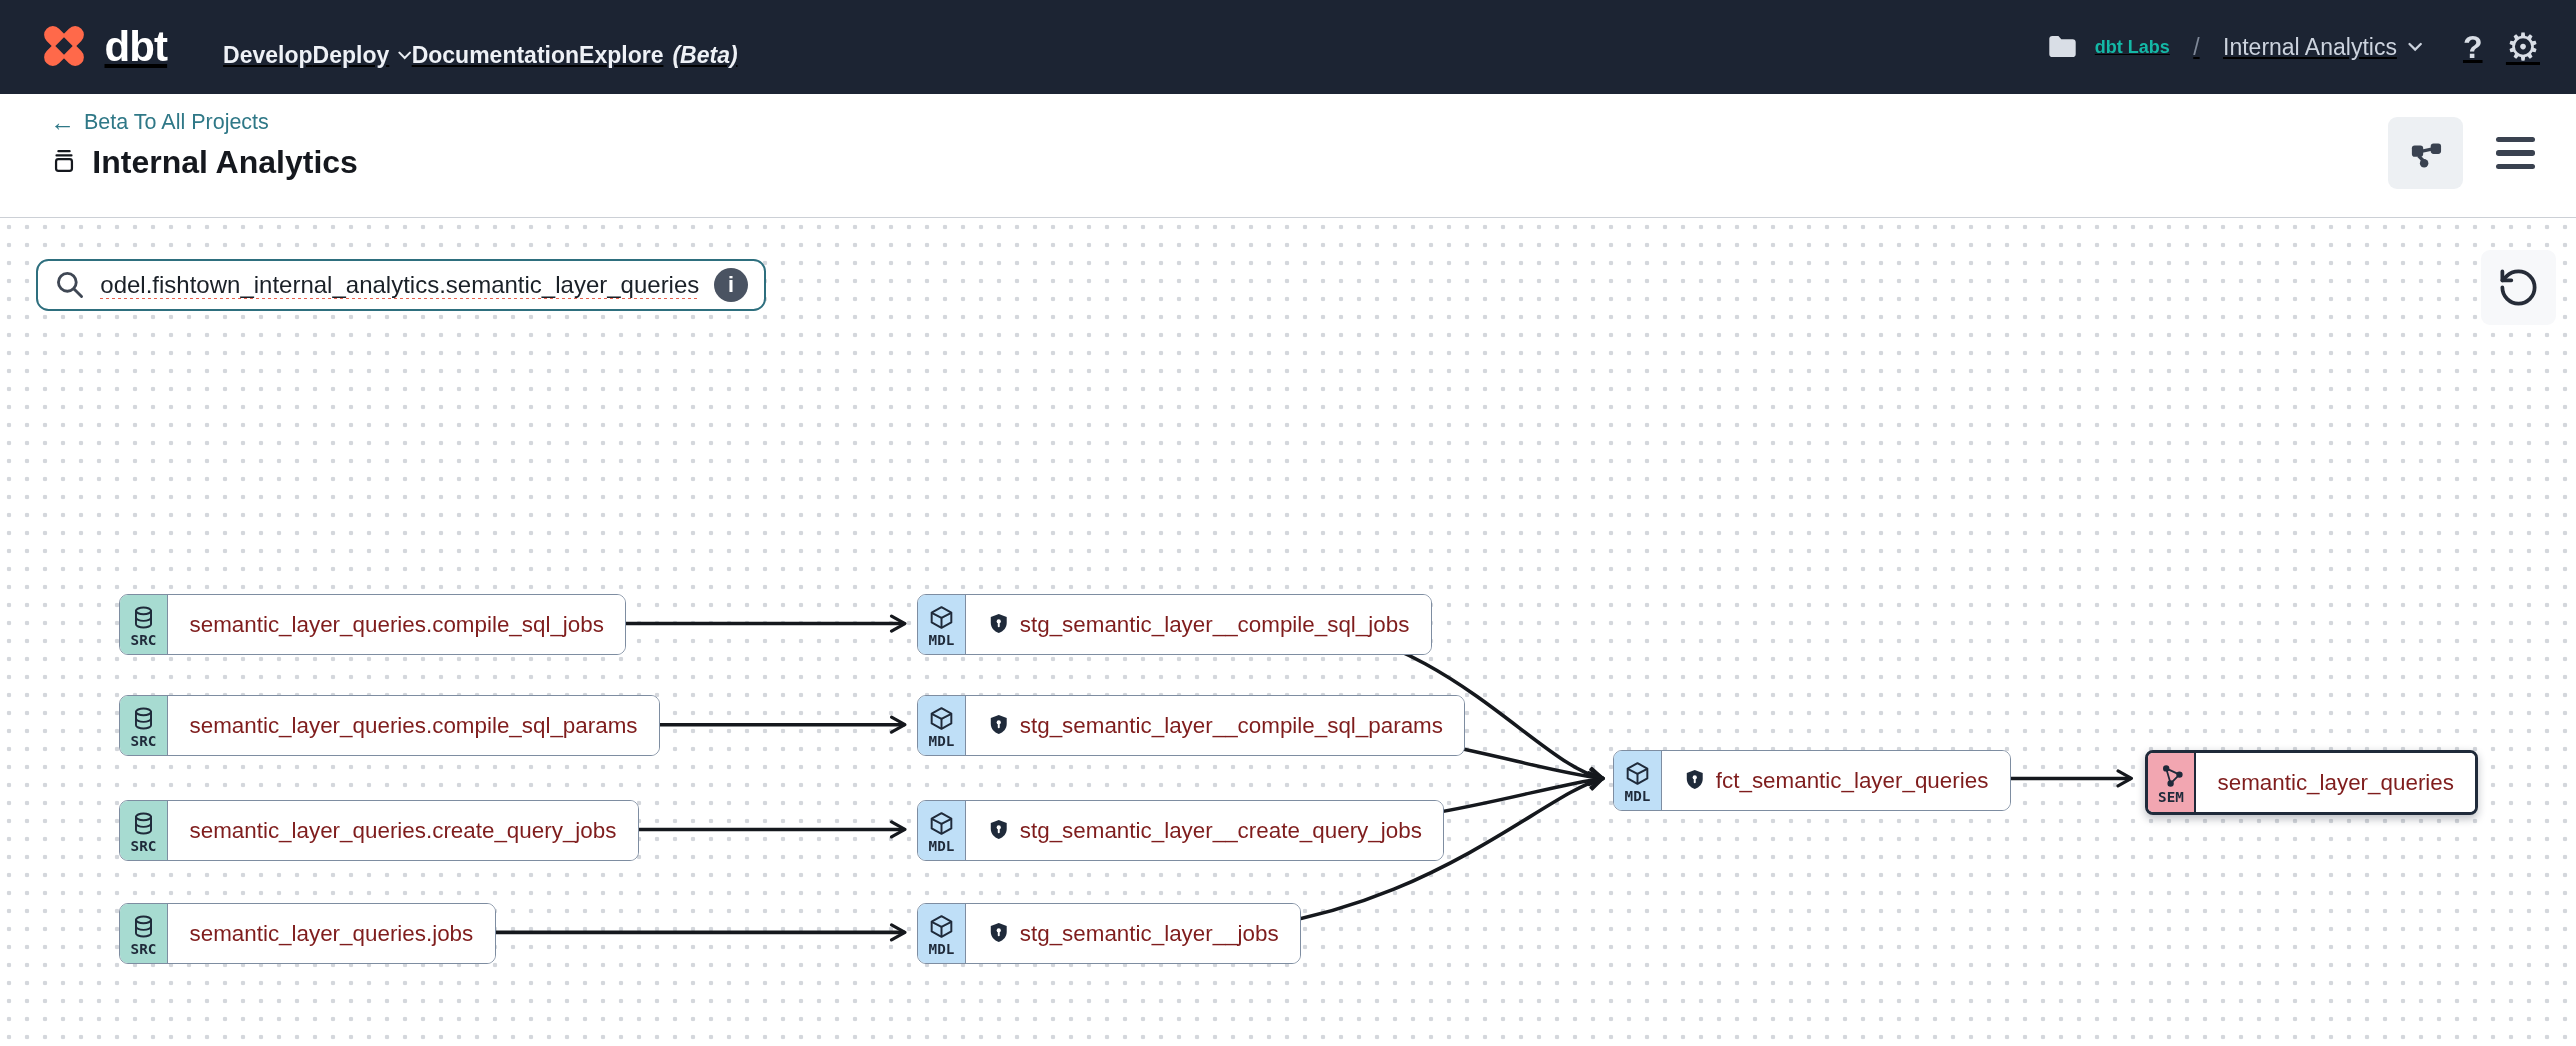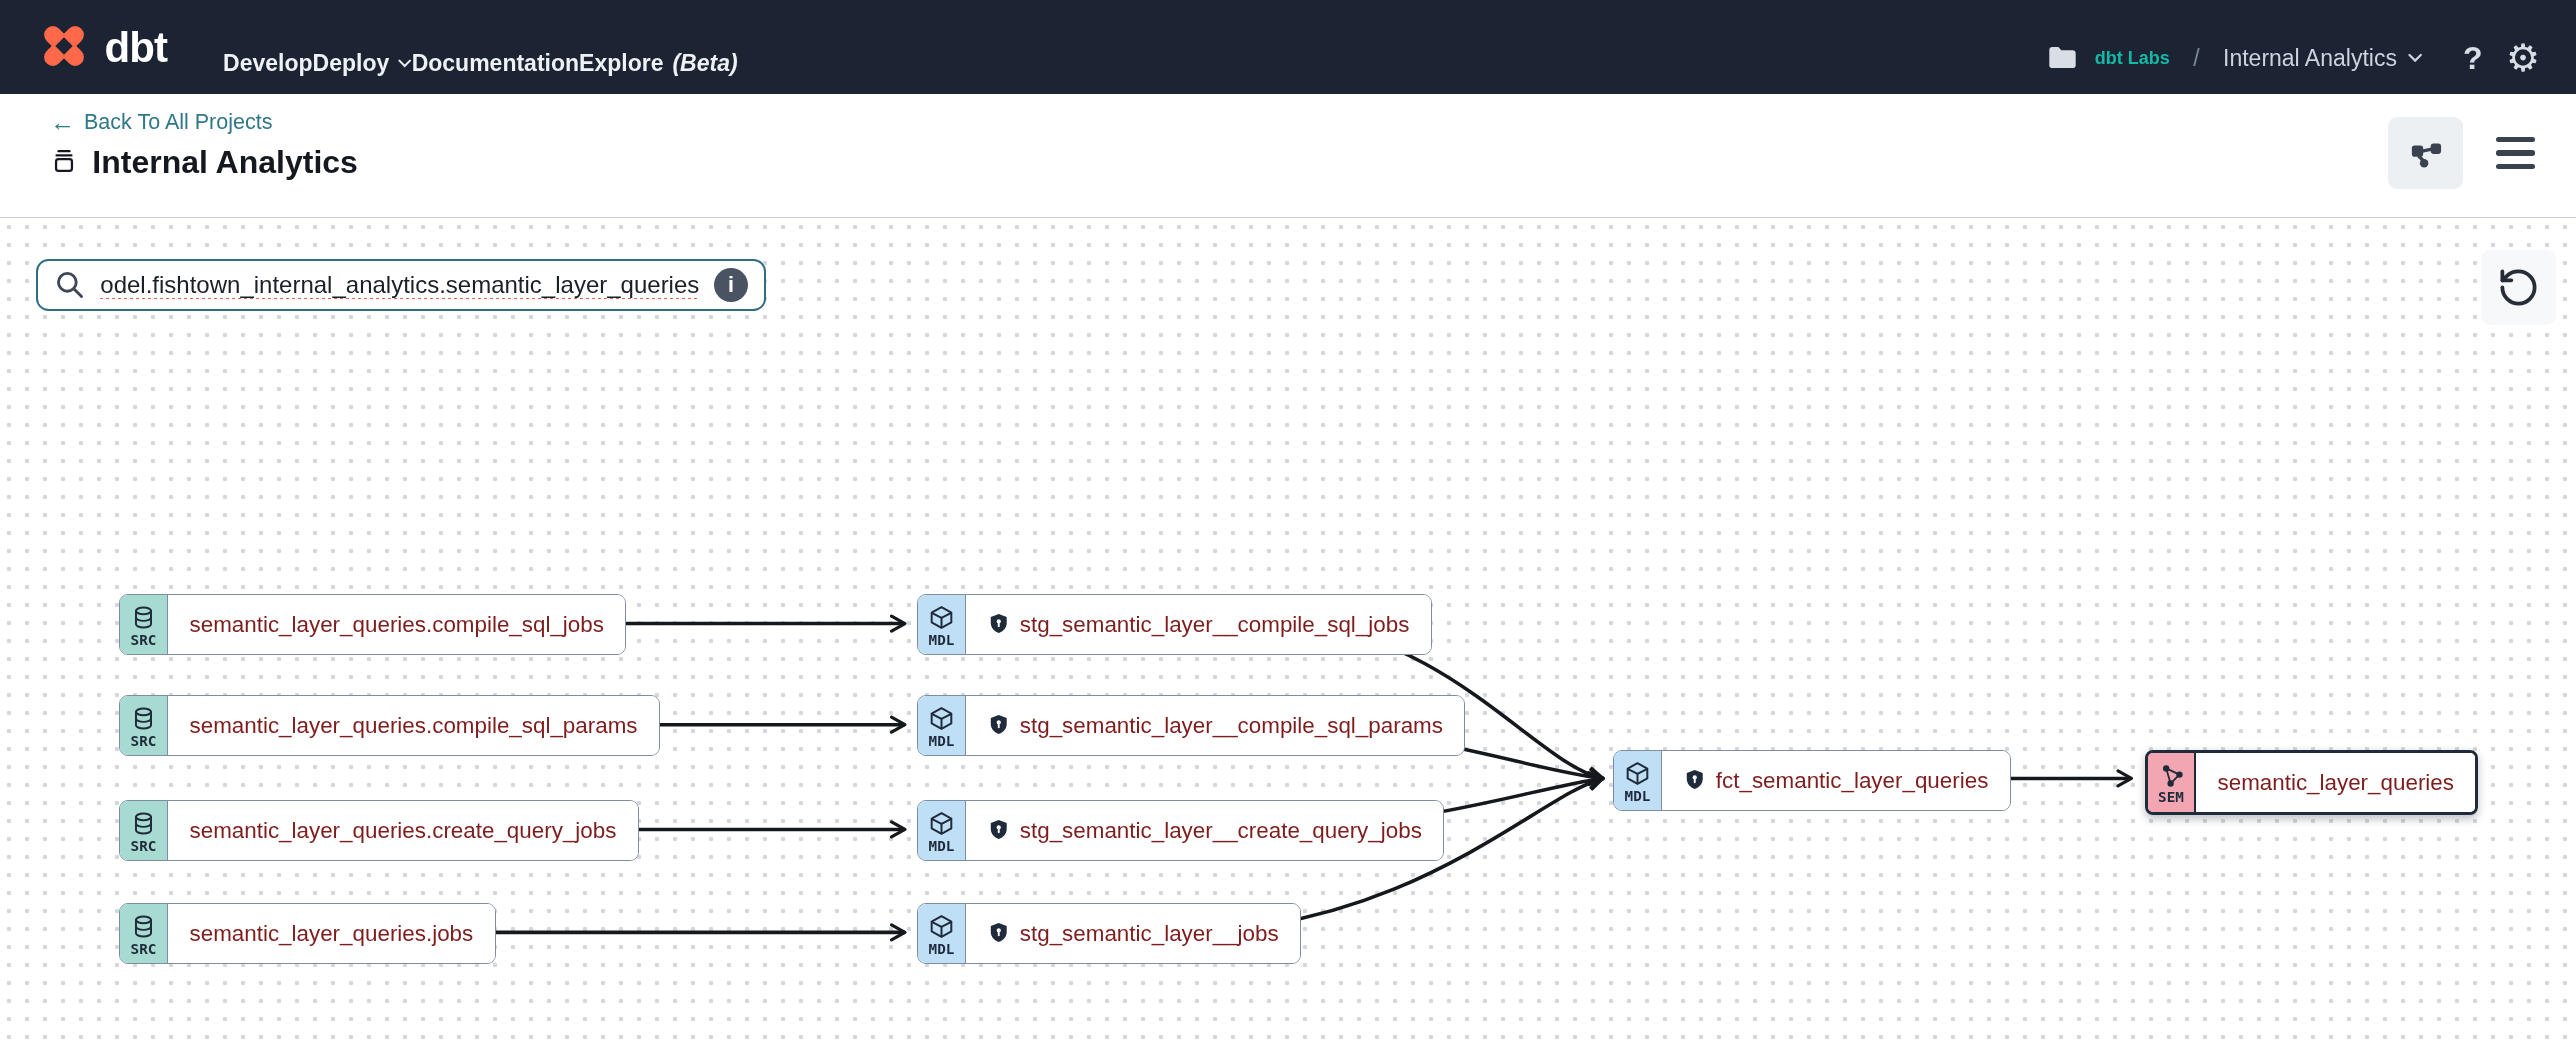--- a/index.html
+++ b/index.html
@@ -11,21 +11,21 @@
     --sem:#f2a6b1;
     --node-border:#7e8da1;
     --edge:#15181d;
     --dark:#1f2a3a;
   }
   *{box-sizing:border-box;margin:0;padding:0;}
   html,body{width:2576px;height:1047px;overflow:hidden;}
   body{font-family:"Liberation Sans",sans-serif;background:#fff;}
 
   
-  .navbar{height:94px;background:var(--navbar-bg);display:flex;align-items:flex-end;padding:17px 36px;}
+  .navbar{height:94px;background:var(--navbar-bg);display:flex;align-items:center;padding:4px 36px;text-decoration:underline;}
   .logo-wrap{display:flex;align-items:center;gap:12.5px;margin-right:56px;}
   .logo-text{color:#fff;font-size:42px;font-weight:700;letter-spacing:-0.9px;}
   .nav-menu{display:flex;align-items:center;margin-top:17px;}
   .nav-item{display:flex;align-items:center;gap:9px;color:#eef1f6;font-size:23px;font-weight:600;cursor:pointer;}
   .nav-item .suffix{font-style:italic;font-weight:600;}
   .nav-right{margin-left:auto;display:flex;align-items:center;gap:18px;}
   .acct-name{color:#14b8a6;font-size:18px;font-weight:700;}
   .acct-sep{color:#7f8898;font-size:23px;margin:0 5.4px;}
   .acct-project{color:#ccd3de;font-size:23px;font-weight:400;display:flex;align-items:center;gap:10.8px;}
   .nav-help{color:#d9dee6;font-size:32px;font-weight:700;margin-left:23px;cursor:pointer;}
@@ -118,21 +118,21 @@
         </svg>
     </span>
     <span class="nav-help">?</span>
     <span class="nav-gear">⚙</span>
   </div>
 </div>
 
 <div class="page-header">
   <div class="back-link">
     <span class="back-arrow">←</span>
-    <span>Back To All Projects</span>
+    <span>Beta To All Projects</span>
   </div>
   <div class="title-row">
     <span>
       <svg width="28" height="28" viewBox="0 0 30 30" fill="none" stroke="#15181e" stroke-width="2.4" stroke-linecap="round">
         <path d="M9 4.5 h12"></path>
           <path d="M7 9 h16"></path>
           <rect x="6.5" y="13" width="17" height="12.5" rx="2.5"></rect>
       </svg>
     </span>
     <span class="page-title">Internal Analytics</span>

